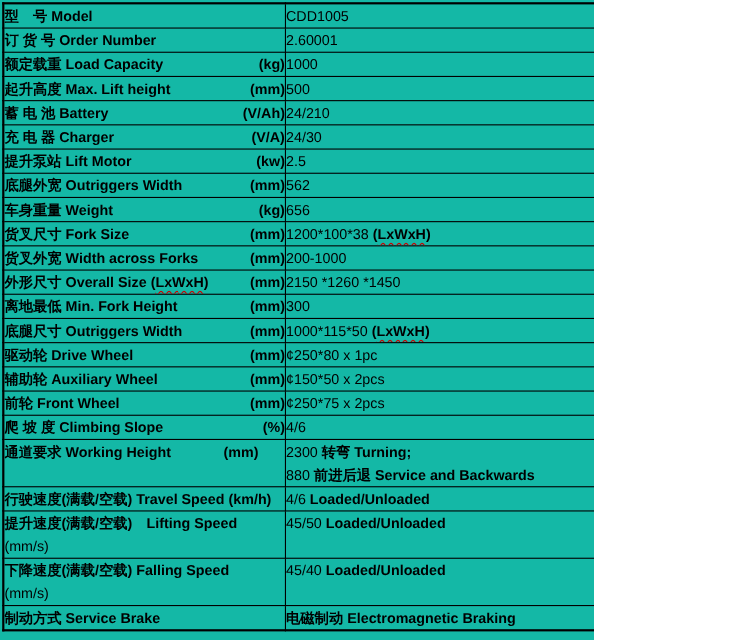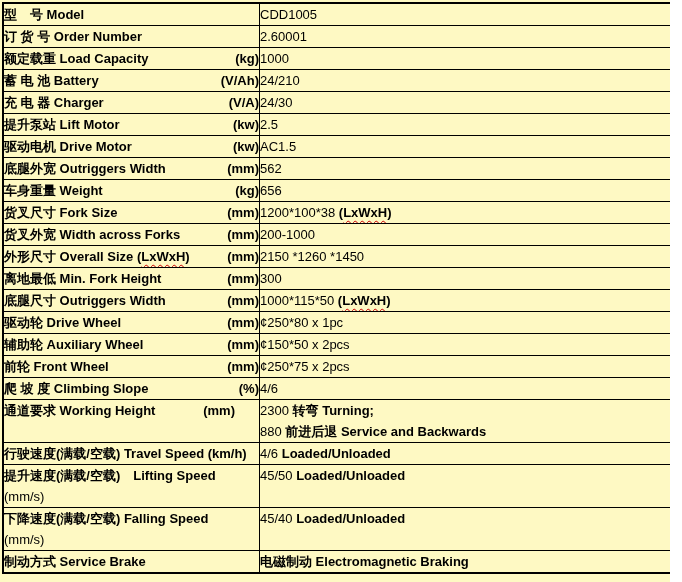--- a/index.html
+++ b/index.html
@@ -3,23 +3,23 @@
 <meta charset="utf-8">
 <style>
   html, body {
     margin: 0;
     padding: 0;
     background: #ffffff;
     font-family: "Liberation Sans", "DejaVu Sans", sans-serif;
     color: #000000;
   }
   .page {
-    width: 670px;
+    width: 540px;
     height: 582px;
-    background: #fef9c3;
+    background: #14b8a6;
     overflow: hidden;
   }
   table.spec {
     border-collapse: collapse;
     table-layout: fixed;
     margin: 2px 0 0 2px;
     width: 677px;
     border: 2px solid #000000;
   }
   table.spec td {
@@ -101,20 +101,31 @@
               <span class="unit">(kg)</span>
             </div>
           </td>
           <td class="value-cell">
             <div class="value-line"><span>1000</span></div>
           </td>
         </tr>
         <tr>
           <td class="label-cell">
             <div class="label-line">
+              <span><span>起升高度 Max. Lift height</span></span>
+              <span class="unit">(mm)</span>
+            </div>
+          </td>
+          <td class="value-cell">
+            <div class="value-line"><span>500</span></div>
+          </td>
+        </tr>
+        <tr>
+          <td class="label-cell">
+            <div class="label-line">
               <span><span>蓄 电 池 Battery</span></span>
               <span class="unit">(V/Ah)</span>
             </div>
           </td>
           <td class="value-cell">
             <div class="value-line"><span>24/210</span></div>
           </td>
         </tr>
         <tr>
           <td class="label-cell">
@@ -129,31 +140,20 @@
         </tr>
         <tr>
           <td class="label-cell">
             <div class="label-line">
               <span><span>提升泵站 Lift Motor</span></span>
               <span class="unit">(kw)</span>
             </div>
           </td>
           <td class="value-cell">
             <div class="value-line"><span>2.5</span></div>
-          </td>
-        </tr>
-        <tr>
-          <td class="label-cell">
-            <div class="label-line">
-              <span><span>驱动电机 Drive Motor</span></span>
-              <span class="unit">(kw)</span>
-            </div>
-          </td>
-          <td class="value-cell">
-            <div class="value-line"><span>AC1.5</span></div>
           </td>
         </tr>
         <tr>
           <td class="label-cell">
             <div class="label-line">
               <span><span>底腿外宽 Outriggers Width</span></span>
               <span class="unit">(mm)</span>
             </div>
           </td>
           <td class="value-cell">

